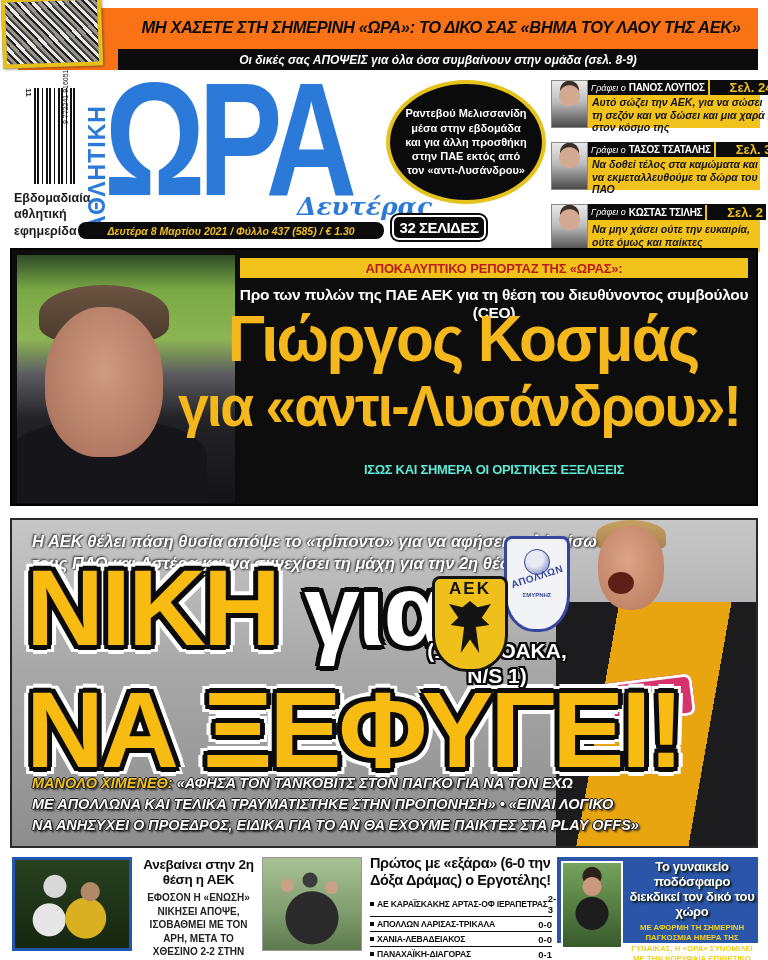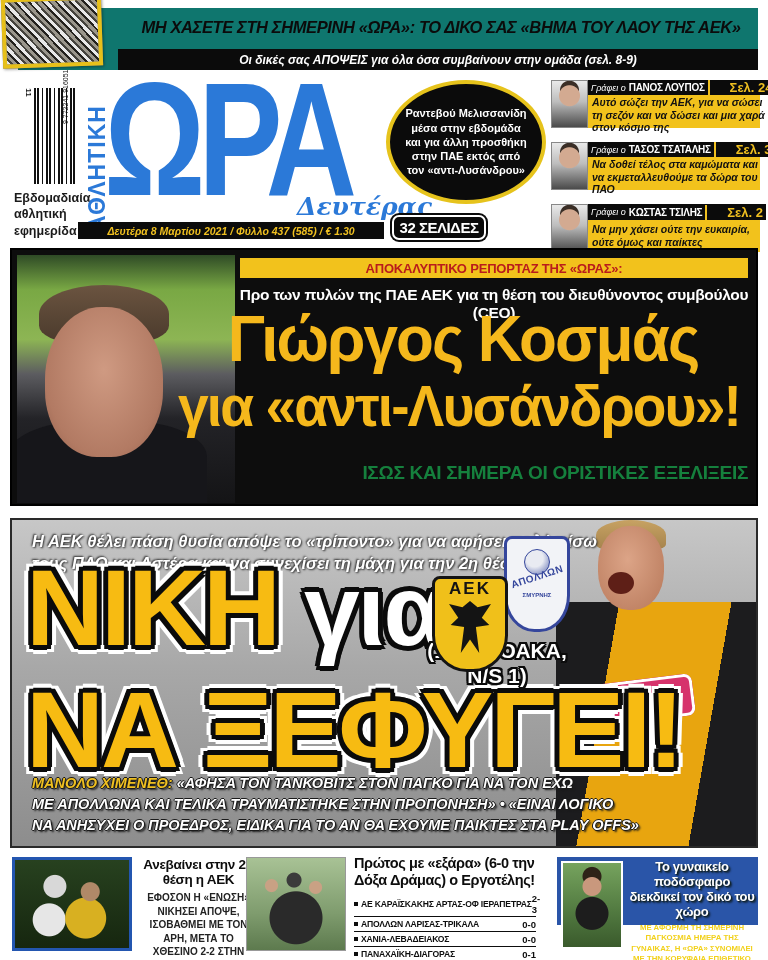--- a/index.html
+++ b/index.html
@@ -4,21 +4,21 @@
 <style>
   * { margin:0; padding:0; box-sizing:border-box; }
   html,body { background:#e8e8e8; }
   .page {
     position:relative; width:768px; height:960px; margin:0 auto;
     background:#fff; overflow:hidden;
     font-family:"Liberation Sans", sans-serif;
   }
 
   
-  .top-banner { position:absolute; left:18px; top:8px; width:740px; height:62px; background:#0f766e; }
+  .top-banner { position:absolute; left:18px; top:8px; width:740px; height:62px; background:#f97316; }
   .top-headline {
     position:absolute; left:110px; right:4px; top:0; height:40px;
     display:flex; align-items:center; justify-content:center;
     font-weight:900; font-style:italic; font-size:17px; color:#0b0b0b;
     letter-spacing:-0.4px; transform:scaleX(.97); white-space:nowrap;
   }
   .top-subline {
     position:absolute; left:100px; right:0; bottom:0; height:21px; background:#0b0b0b;
     display:flex; align-items:center; justify-content:center;
     color:#fff; font-weight:700; font-style:italic; font-size:12px;
@@ -50,21 +50,21 @@
     letter-spacing:-9px; transform:scaleX(.80) scaleY(1.02); transform-origin:left top;
   }
   .title-suffix {
     position:absolute; left:297px; top:192px;
     font-family:"DejaVu Serif", serif; font-style:italic; font-weight:700;
     font-size:25px; color:#2b79d8;
   }
   .date-strip {
     position:absolute; left:78px; top:222px; width:306px; height:17px; background:#0b0b0b;
     display:flex; align-items:center; justify-content:center;
-    color:#f0c020; font-weight:700; font-style:italic; font-size:10.5px;
+    color:#f0c020; font-weight:700; font-style:italic; font-size:10.5px;border-radius:8px;
   }
   .pages-badge {
     position:absolute; left:392px; top:215px; width:94px; height:25px;
     background:#0b0b0b; border:2px solid #fff; border-radius:7px; box-shadow:0 0 0 2px #0b0b0b;
     display:flex; align-items:center; justify-content:center;
     color:#fff; font-weight:900; font-size:15px; letter-spacing:-0.5px;
   }
   .bubble {
     position:absolute; left:386px; top:80px; width:160px; height:124px;
     background:#0b0b0b; border:4px solid #e6c31c; border-radius:50%;
@@ -102,22 +102,22 @@
     display:flex; align-items:center; justify-content:center;
     color:#b91c1c; font-weight:900; font-size:13px; letter-spacing:-0.2px; }
   .ceo-subhead { position:absolute; left:222px; right:2px; top:36px; text-align:center;
     color:#fff; font-weight:700; font-size:15.5px; letter-spacing:-0.3px; }
   .ceo-h1 { position:absolute; left:160px; right:2px; top:56px; text-align:center;
     color:#f5b81c; font-weight:900; font-size:64px; letter-spacing:-2px; line-height:1.05;
     transform:scaleX(.97); white-space:nowrap; }
   .ceo-h2 { position:absolute; left:150px; right:0; top:126px; text-align:center;
     color:#f5b81c; font-weight:900; font-size:58px; letter-spacing:-2px; line-height:1.05;
     transform:scaleX(.95); white-space:nowrap; }
-  .ceo-footer { position:absolute; left:228px; right:8px; top:212px; text-align:right;
-    color:#15803d; font-weight:900; font-size:19px; letter-spacing:-0.3px; }
+  .ceo-footer { position:absolute; left:228px; right:8px; top:212px; text-align:center;
+    color:#5eead4; font-weight:900; font-size:13px; letter-spacing:-0.3px; }
 
   
   .main-section { position:absolute; left:10px; top:518px; width:748px; height:330px;
     background:linear-gradient(180deg,#c7c7c7 0%,#a8a8a8 45%,#8d8d8d 100%); border:2px solid #2a2a2a; overflow:hidden; }
   .player-photo { position:absolute; right:0; top:0; width:200px; height:330px; }
   .player-head { position:absolute; left:42px; top:6px; width:66px; height:84px; border-radius:46%;
     background:radial-gradient(ellipse at 45% 40%, #dca487 0%, #c08365 75%, #9c6148 100%); }
   .player-hair { position:absolute; left:40px; top:0; width:70px; height:30px; border-radius:50% 50% 20% 20%;
     background:linear-gradient(180deg,#c7a263,#a5834d); }
   .player-mouth { position:absolute; left:52px; top:52px; width:26px; height:22px; border-radius:50%; background:#5e1f17; }
@@ -160,35 +160,35 @@
   .b-left-photo { position:absolute; left:2px; top:2px; width:120px; height:94px; border:3px solid #2356b0;
     background:
       radial-gradient(circle at 35% 30%, #d8d8d8 0 11px, transparent 12px),
       radial-gradient(circle at 66% 36%, #b08968 0 9px, transparent 10px),
       radial-gradient(circle at 62% 66%, #d8b021 0 20px, transparent 21px),
       radial-gradient(circle at 30% 68%, #e6e6e6 0 16px, transparent 17px),
       linear-gradient(180deg,#27411f 0%,#16260f 100%); }
   .b-left-text { position:absolute; left:130px; right:0; top:2px; text-align:center; }
   .b-left-h { font-weight:900; font-size:13.5px; color:#0d0d0d; letter-spacing:-0.3px; margin-bottom:4px; }
   .b-left-body { font-weight:700; font-size:10px; color:#222; line-height:1.35; }
-  .b-mid { position:absolute; left:236px; top:0; width:290px; height:100px; }
+  .b-mid { position:absolute; left:252px; top:0; width:290px; height:100px; }
   .b-mid-photo { position:absolute; left:0; top:2px; width:100px; height:94px; border:1px solid #999;
     background:
       radial-gradient(circle at 25% 30%, #c9a184 0 6px, transparent 7px),
       radial-gradient(circle at 48% 24%, #3b3b3b 0 7px, transparent 8px),
       radial-gradient(circle at 70% 32%, #c9a184 0 6px, transparent 7px),
       radial-gradient(circle at 50% 65%, #2a2a2a 0 26px, transparent 27px),
       linear-gradient(180deg,#a8c295 0%,#7f9c6e 60%,#5d7a4e 100%); }
   .b-mid-right { position:absolute; left:108px; right:0; top:0; }
   .b-mid-h { font-weight:900; font-size:14.5px; color:#0d0d0d; letter-spacing:-0.4px; line-height:1.15; margin-bottom:3px; }
   .result-row { display:flex; align-items:center; border-bottom:1px solid #0d0d0d; padding:1.5px 0; }
   .bullet { width:4px; height:4px; background:#0d0d0d; margin-right:3px; flex:none; }
   .match { font-weight:700; font-size:8.6px; color:#0d0d0d; letter-spacing:-0.2px; white-space:nowrap; }
   .score { margin-left:auto; font-weight:900; font-size:9.5px; color:#0d0d0d; }
-  .b-right { position:absolute; left:547px; top:2px; width:201px; height:68px; background:#2a55a8; }
+  .b-right { position:absolute; left:547px; top:2px; width:201px; height:86px; background:#2a55a8; }
   .b-right-photo { position:absolute; left:4px; top:4px; width:62px; height:88px; border:2px solid #fff;
     background:
       radial-gradient(circle at 50% 28%, #c9987d 0 9px, transparent 10px),
       radial-gradient(circle at 50% 16%, #2e2318 0 9px, transparent 10px),
       radial-gradient(circle at 50% 60%, #1d1d1d 0 16px, transparent 17px),
       linear-gradient(180deg,#76a35e 0%,#50783f 60%,#3a5a2c 100%); }
   .b-right-text { position:absolute; left:72px; right:3px; top:3px; text-align:center; }
   .b-right-h { font-weight:900; font-size:13px; color:#fff; line-height:1.15; letter-spacing:-0.3px;
     text-shadow:1px 1px 1px #122, 2px 2px 2px #123; margin-bottom:3px; }
   .b-right-body { font-weight:700; font-size:7.8px; color:#f2d11c; line-height:1.35; }

